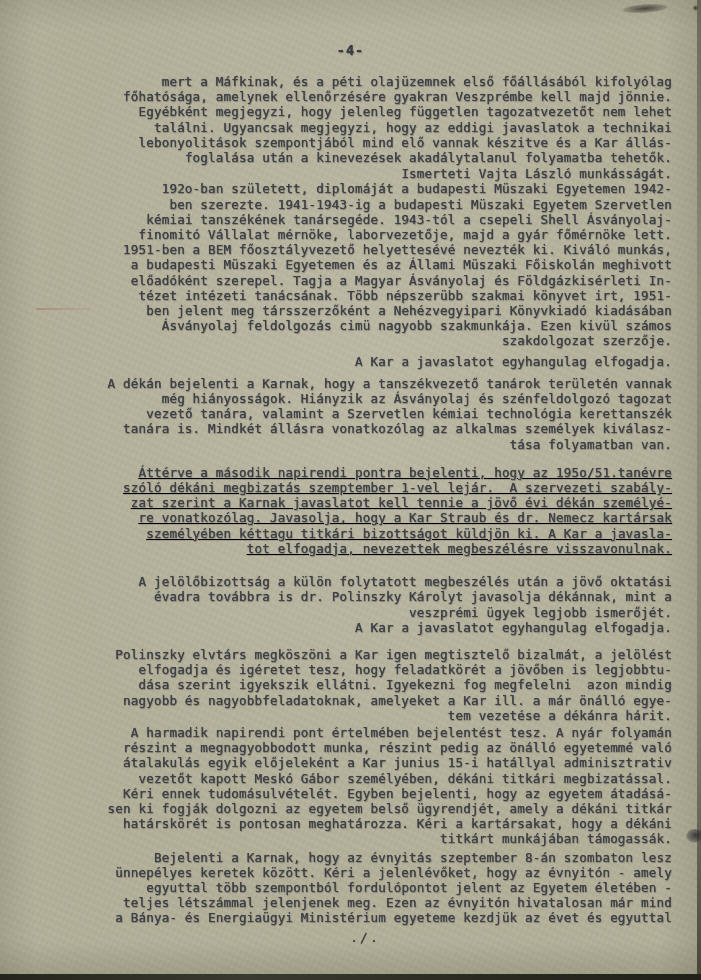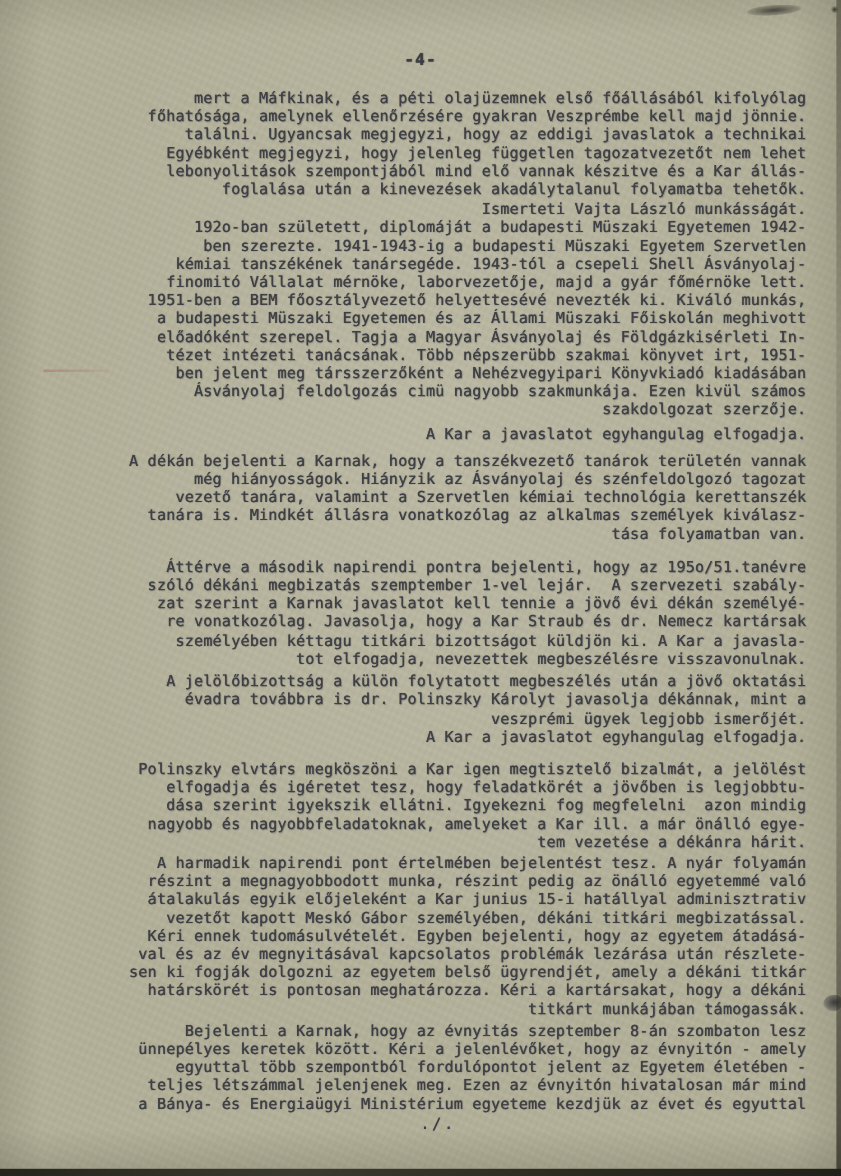--- a/index.html
+++ b/index.html
@@ -68,22 +68,22 @@
 </style>
 </head>
 <body>
 
 <div class="page-number">-4-</div>
 
 <div class="text-block">
     <div class="para" style="margin-bottom: 1px;">
       <div class="text-line">mert a Máfkinak, és a péti olajüzemnek első főállásából kifolyólag</div>
       <div class="text-line">főhatósága, amelynek ellenőrzésére gyakran Veszprémbe kell majd jönnie.</div>
+      <div class="text-line">Egyébként megjegyzi, hogy jelenleg független tagozatvezetőt nem lehet</div>
       <div class="text-line">találni. Ugyancsak megjegyzi, hogy az eddigi javaslatok a technikai</div>
-      <div class="text-line">Egyébként megjegyzi, hogy jelenleg független tagozatvezetőt nem lehet</div>
       <div class="text-line">lebonyolitások szempontjából mind elő vannak készitve és a Kar állás-</div>
       <div class="text-line">foglalása után a kinevezések akadálytalanul folyamatba tehetők.</div>
     </div>
     <div class="para" style="margin-bottom: 5px;">
       <div class="text-line">Ismerteti Vajta László munkásságát.</div>
       <div class="text-line">192o-ban született, diplomáját a budapesti Müszaki Egyetemen 1942-</div>
       <div class="text-line">ben szerezte. 1941-1943-ig a budapesti Müszaki Egyetem Szervetlen</div>
       <div class="text-line">kémiai tanszékének tanársegéde. 1943-tól a csepeli Shell Ásványolaj-</div>
       <div class="text-line">finomitó Vállalat mérnöke, laborvezetője, majd a gyár főmérnöke lett.</div>
       <div class="text-line">1951-ben a BEM főosztályvezető helyettesévé nevezték ki. Kiváló munkás,</div>
@@ -97,21 +97,21 @@
     <div class="para" style="margin-bottom: 7px;">
       <div class="text-line">A Kar a javaslatot egyhangulag elfogadja.</div>
     </div>
     <div class="para" style="margin-bottom: 13px; margin-left: 14px;">
       <div class="text-line">A dékán bejelenti a Karnak, hogy a tanszékvezető tanárok területén vannak</div>
       <div class="text-line">még hiányosságok. Hiányzik az Ásványolaj és szénfeldolgozó tagozat</div>
       <div class="text-line">vezető tanára, valamint a Szervetlen kémiai technológia kerettanszék</div>
       <div class="text-line">tanára is. Mindkét állásra vonatkozólag az alkalmas személyek kiválasz-</div>
       <div class="text-line">tása folyamatban van.</div>
     </div>
-    <div class="para" style="margin-bottom: 4px;">
+    <div class="para" style="margin-bottom: 18px; text-decoration: underline;">
       <div class="text-line">Áttérve a második napirendi pontra bejelenti, hogy az 195o/51.tanévre</div>
       <div class="text-line">szóló dékáni megbizatás szemptember 1-vel lejár.  A szervezeti szabály-</div>
       <div class="text-line">zat szerint a Karnak javaslatot kell tennie a jövő évi dékán személyé-</div>
       <div class="text-line">re vonatkozólag. Javasolja, hogy a Kar Straub és dr. Nemecz kartársak</div>
       <div class="text-line">személyében kéttagu titkári bizottságot küldjön ki. A Kar a javasla-</div>
       <div class="text-line">tot elfogadja, nevezettek megbeszélésre visszavonulnak.</div>
     </div>
     <div class="para" style="margin-bottom: 12px;">
       <div class="text-line">A jelölőbizottság a külön folytatott megbeszélés után a jövő oktatási</div>
       <div class="text-line">évadra továbbra is dr. Polinszky Károlyt javasolja dékánnak, mint a</div>
@@ -124,21 +124,20 @@
       <div class="text-line">dása szerint igyekszik ellátni. Igyekezni fog megfelelni  azon mindig</div>
       <div class="text-line">nagyobb és nagyobbfeladatoknak, amelyeket a Kar ill. a már önálló egye-</div>
       <div class="text-line">tem vezetése a dékánra hárit.</div>
     </div>
     <div class="para" style="margin-bottom: 3px;">
       <div class="text-line">A harmadik napirendi pont értelmében bejelentést tesz. A nyár folyamán</div>
       <div class="text-line">részint a megnagyobbodott munka, részint pedig az önálló egyetemmé való</div>
       <div class="text-line">átalakulás egyik előjeleként a Kar junius 15-i hatállyal adminisztrativ</div>
       <div class="text-line">vezetőt kapott Meskó Gábor személyében, dékáni titkári megbizatással.</div>
       <div class="text-line">Kéri ennek tudomásulvételét. Egyben bejelenti, hogy az egyetem átadásá-</div>
-      <div class="text-line">val és az év megnyitásával kapcsolatos problémák lezárása után részlete-</div>
       <div class="text-line">sen ki fogják dolgozni az egyetem belső ügyrendjét, amely a dékáni titkár</div>
       <div class="text-line">határskörét is pontosan meghatározza. Kéri a kartársakat, hogy a dékáni</div>
       <div class="text-line">titkárt munkájában támogassák.</div>
     </div>
     <div class="para" style="margin-bottom: 0px;">
       <div class="text-line">Bejelenti a Karnak, hogy az évnyitás szeptember 8-án szombaton lesz</div>
       <div class="text-line">ünnepélyes keretek között. Kéri a jelenlévőket, hogy az évnyitón - amely</div>
       <div class="text-line">egyuttal több szempontból fordulópontot jelent az Egyetem életében -</div>
       <div class="text-line">teljes létszámmal jelenjenek meg. Ezen az évnyitón hivatalosan már mind</div>
       <div class="text-line">a Bánya- és Energiaügyi Ministérium egyeteme kezdjük az évet és egyuttal</div>

